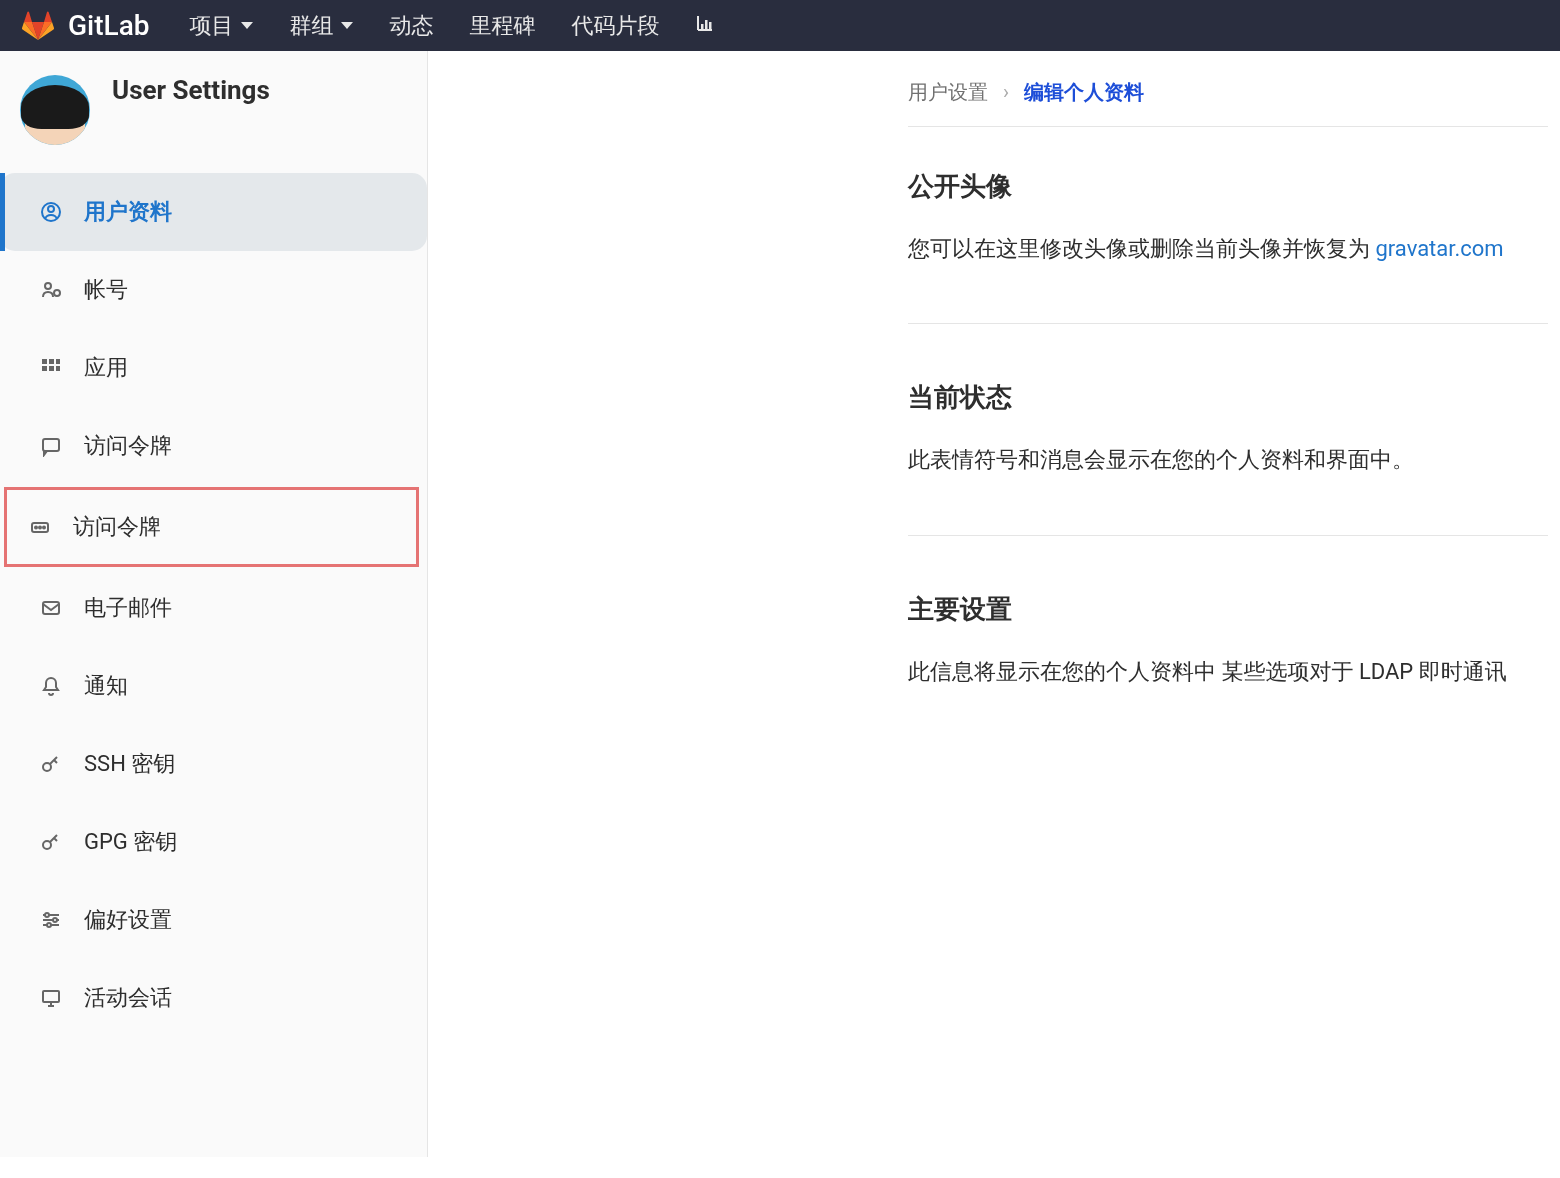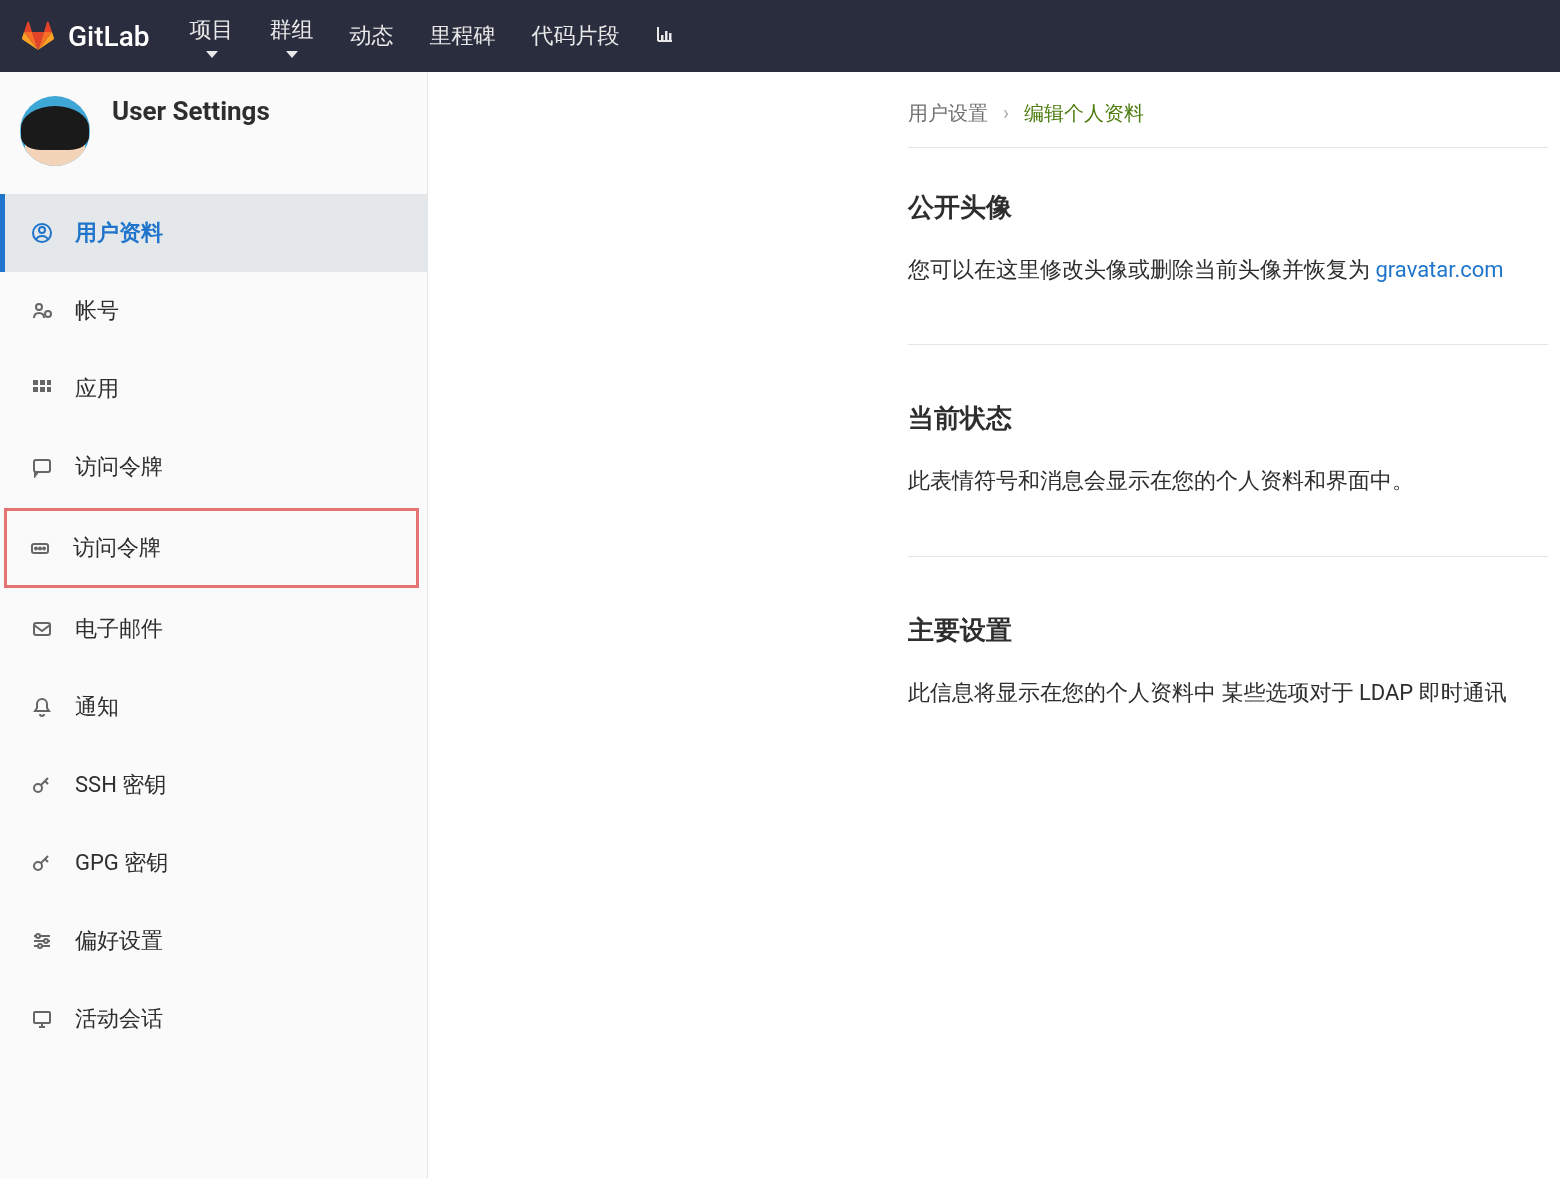--- a/index.html
+++ b/index.html
@@ -8,21 +8,21 @@
       background: #ffffff;
       color: #2e2e2e;
       width: 1560px;
       height: 1178px;
       overflow: hidden;
     }
 
     
     .navbar {
       background: #292d3e;
-      height: 72px;
+      height: 51px;
       display: flex;
       align-items: center;
       padding: 14px 20px;
       color: #ffffff;
     }
     .navbar-logo {
       display: flex;
       align-items: center;
       gap: 12px;
       margin-right: 40px;
@@ -39,21 +39,20 @@
       gap: 36px;
     }
     .navbar-item {
       color: #e8e8e8;
       font-size: 22px;
       font-weight: 500;
       cursor: pointer;
       display: flex;
       align-items: center;
       gap: 6px;
-      flex-direction: column;
     }
     .chevron-down {
       display: inline-block;
       width: 0;
       height: 0;
       border-left: 6px solid transparent;
       border-right: 6px solid transparent;
       border-top: 7px solid #e8e8e8;
       margin-left: 2px;
     }
@@ -104,25 +103,26 @@
     }
     .sidebar-title {
       font-size: 26px;
       font-weight: 700;
       color: #2e2e2e;
     }
     .sidebar-item {
       display: flex;
       align-items: center;
       gap: 22px;
-      padding: 24px 31px;
+      padding: 24px 40px;
       font-size: 22px;
       color: #2e2e2e;
       cursor: pointer;
       position: relative;
+      border-radius: 15px;
     }
     .sidebar-item.active {
       background: #e4e8eb;
       color: #1f75cb;
       font-weight: 700;
     }
     .sidebar-item.active::before {
       content: "";
       position: absolute;
       left: 0; top: 0; bottom: 0;
@@ -158,21 +158,21 @@
     }
     .breadcrumbs {
       font-size: 20px;
       color: #707070;
       padding-bottom: 20px;
       border-bottom: 1px solid #e5e5e5;
       margin-bottom: 42px;
     }
     .breadcrumb-link { color: #707070; cursor: pointer; }
     .breadcrumb-sep { margin: 0 10px; color: #aaa; }
-    .breadc우crumb-current, .breadcrumb-current { color: #4d7c0f; font-weight: 400; }
+    .breadc우crumb-current, .breadcrumb-current { color: #1d4ed8; font-weight: 700; }
 
     .section {
       padding-bottom: 56px;
       border-bottom: 1px solid #e5e5e5;
       margin-bottom: 56px;
     }
     .section:last-child { border-bottom: none; }
     .section h2 {
       font-size: 26px;
       font-weight: 700;

